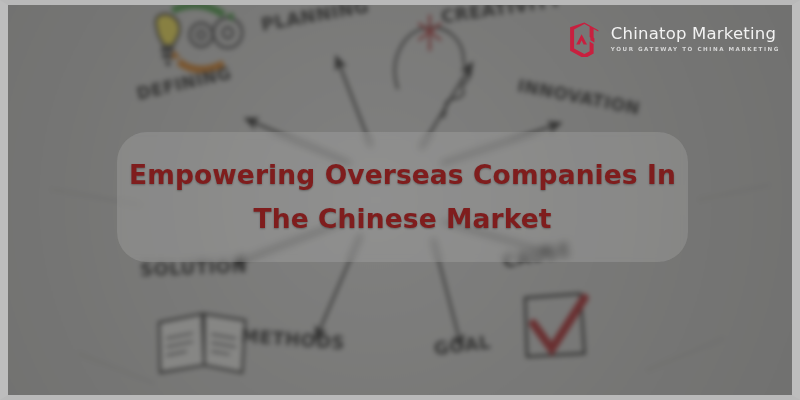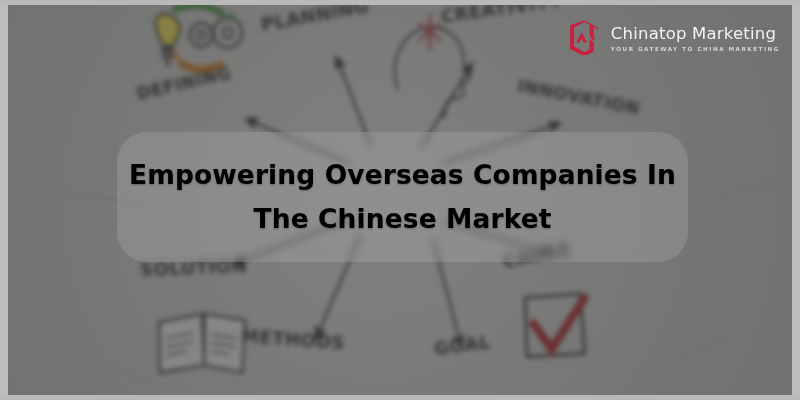--- a/index.html
+++ b/index.html
@@ -56,31 +56,31 @@
     display:flex; align-items:center; justify-content:center;
   }
 
   .headline {
     width:100%;
     text-align:center;
     font-family:"DejaVu Sans", sans-serif;
     font-weight:bold;
     font-size:26.5px;
     line-height:44px;
-    color:#000000;
+    color:#7f1d1d;
     letter-spacing:.1px;
     padding:0 12px;
     text-shadow:0 1px 2px rgba(0,0,0,.28);
   }
 
   
   .logo {
     position:absolute;
     right:12px; top:14px;
-    display:flex; gap:9px;
+    display:flex; align-items:center; gap:9px;
     height:40px;
   }
   .logo-mark { width:34px; height:36px; flex:0 0 auto; }
   .logo-text { display:flex; flex-direction:column; justify-content:center; }
   .logo-name {
     font-family:"DejaVu Sans", sans-serif;
     font-size:16.5px; font-weight:500;
     color:#f2f2f2; letter-spacing:.2px; line-height:1.05;
     white-space:nowrap;
   }

